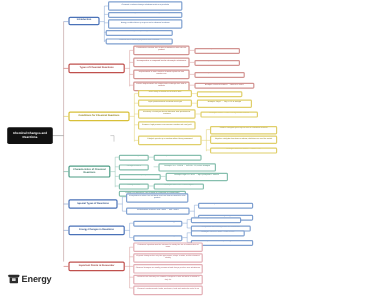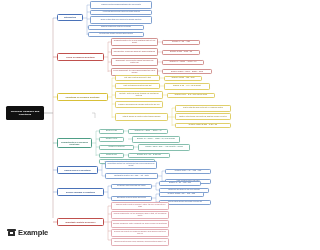--- a/index.html
+++ b/index.html
@@ -312,16 +312,16 @@
     <span>Chemical reactions make foods, medicines, fuels and materials useful to us</span>
   </div>
 
   <div id="logo">
     <span class="mark">
       <span class="cap"></span>
       <span class="body"></span>
       <span class="slot"></span>
       <span class="slot2"></span>
     </span>
-    <span class="wordmark">Example</span>
+    <span class="wordmark">Energy</span>
   </div>
 
 </div>
 
 </body></html>

